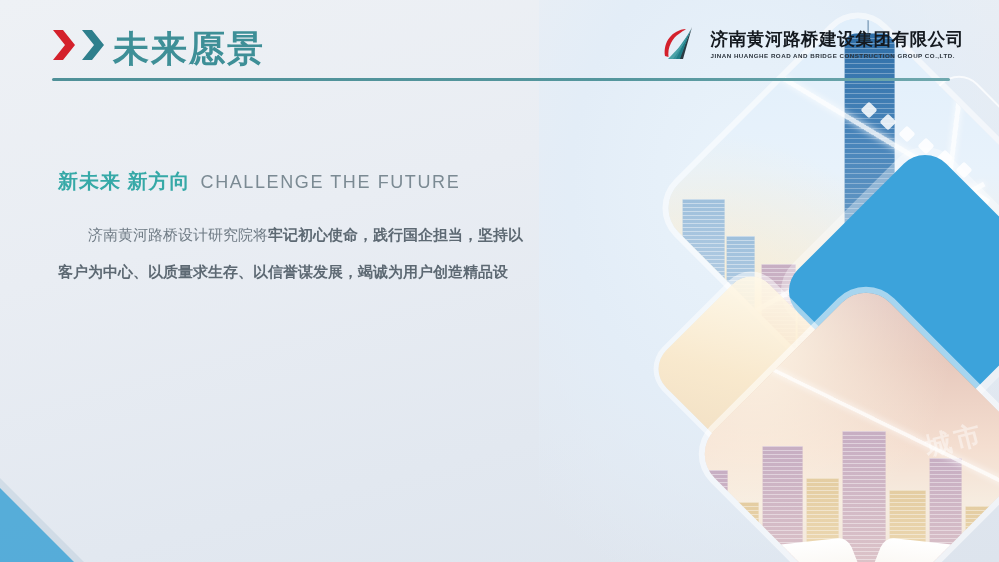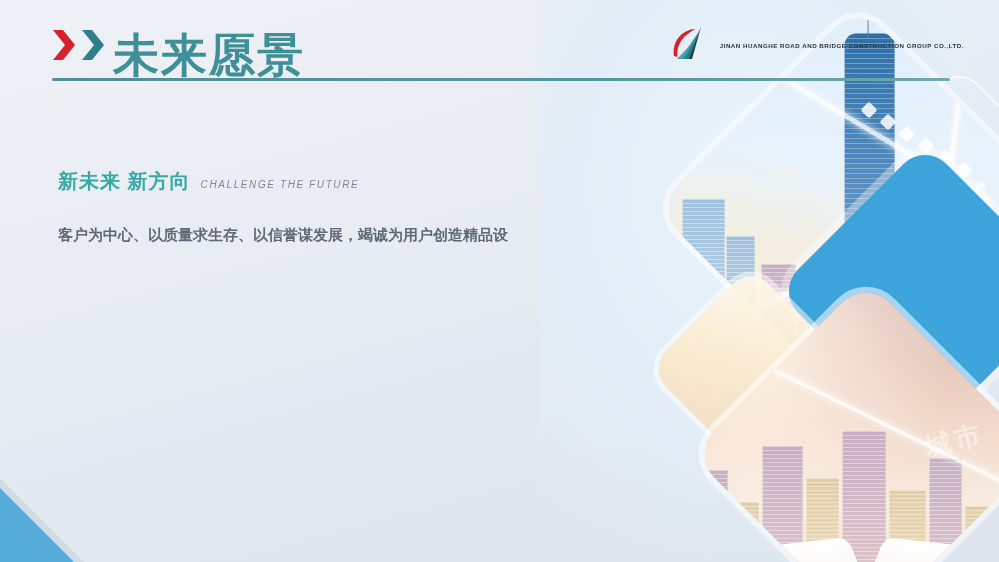--- a/index.html
+++ b/index.html
@@ -154,21 +154,21 @@
   }
 
   
   .header { position:absolute; left:0; top:0; width:999px; height:92px; }
 
   .chevrons { position:absolute; left:52px; top:28px; display:flex; gap:3px; }
   .chev { width:26px; height:34px; }
 
   .slide-title {
     position:absolute; left:113px; top:25px;
-    font-size:46px; font-weight:700; letter-spacing:2px;
+    font-size:36px; font-weight:700; letter-spacing:2px;
     color:#3e8f97;
   }
 
   .divider {
     position:absolute; left:52px; top:78px; width:898px; height:3px;
     background:linear-gradient(90deg,#4f9098 0%,#54969d 62%,#6fa8ae 100%);
     border-radius:2px;
   }
 
   .logo { position:absolute; right:35px; top:26px; display:flex; align-items:center; gap:9px; }
@@ -180,21 +180,21 @@
   .logo-text-en {
     font-size:6.2px; font-weight:700; color:#2b333c; letter-spacing:.5px;
     white-space:nowrap; margin-top:2px;
   }
 
   
   .content { position:absolute; left:58px; top:168px; width:560px; }
 
   .eyebrow { display:flex; align-items:baseline; gap:10px; margin-bottom:10px; }
   .eyebrow-cn { font-size:20px; font-weight:700; color:#36a9a7; letter-spacing:1px; }
-  .eyebrow-en { font-size:10px; font-weight:400; color:#7b8a93; letter-spacing:1.6px;font-style:italic; }
+  .eyebrow-en { font-size:18px; font-weight:400; color:#7b8a93; letter-spacing:1.6px; }
 
   .headline { font-size:32px; font-weight:700; letter-spacing:1px; white-space:nowrap; }
   .headline .dark { color:#1d2227; }
   .headline .dot   { color:#1d2227; padding:0 6px; }
   .headline .teal  { color:#45bcc0; }
 
   .para { margin-top:22px; color:#6f7b85; font-size:15px; line-height:2.45; }
   .para p { text-indent:2em; }
   .para b { color:#5d6973; font-weight:700; }
   .para .l2 { text-indent:2em; }
@@ -291,30 +291,32 @@
 
     <div class="logo">
       <svg class="logo-mark" viewBox="0 0 40 36">
         <path d="M3 30 C1 16 10 4 24 3 C20 6 13 9 9 17 C6.5 22 6 26 6.5 31 Z" fill="#d4212c"></path>
         <path d="M30 1 L17 33 L21 33 Z" fill="#2b3a42"></path>
         <path d="M29 3 L13 33 L18 33 Z" fill="#1f7d86"></path>
         <path d="M27 7 L9 33 L14 33 Z" fill="#35919a"></path>
         <path d="M25 13 L6 33 L11 33 Z" fill="#4aa3a8"></path>
       </svg>
       <div>
+        <div class="logo-text-cn">济南黄河路桥建设集团有限公司</div>
         <div class="logo-text-en">JINAN HUANGHE ROAD AND BRIDGE CONSTRUCTION GROUP CO.,LTD.</div>
       </div>
     </div>
   </div>
 
   <div class="content">
 
     <div class="eyebrow">
       <span class="eyebrow-cn">新未来 新方向</span>
       <span class="eyebrow-en">CHALLENGE THE FUTURE</span>
     </div>
 
 
     <div class="para">
+      <p class="l2"><span>济南黄河路桥设计研究院将</span><b>牢记初心使命，践行国企担当，坚持以</b></p>
       <p class="l3">客户为中心、以质量求生存、以信誉谋发展，竭诚为用户创造精品设</p>
     </div>
   </div>
 </div>
 
 </body></html>

